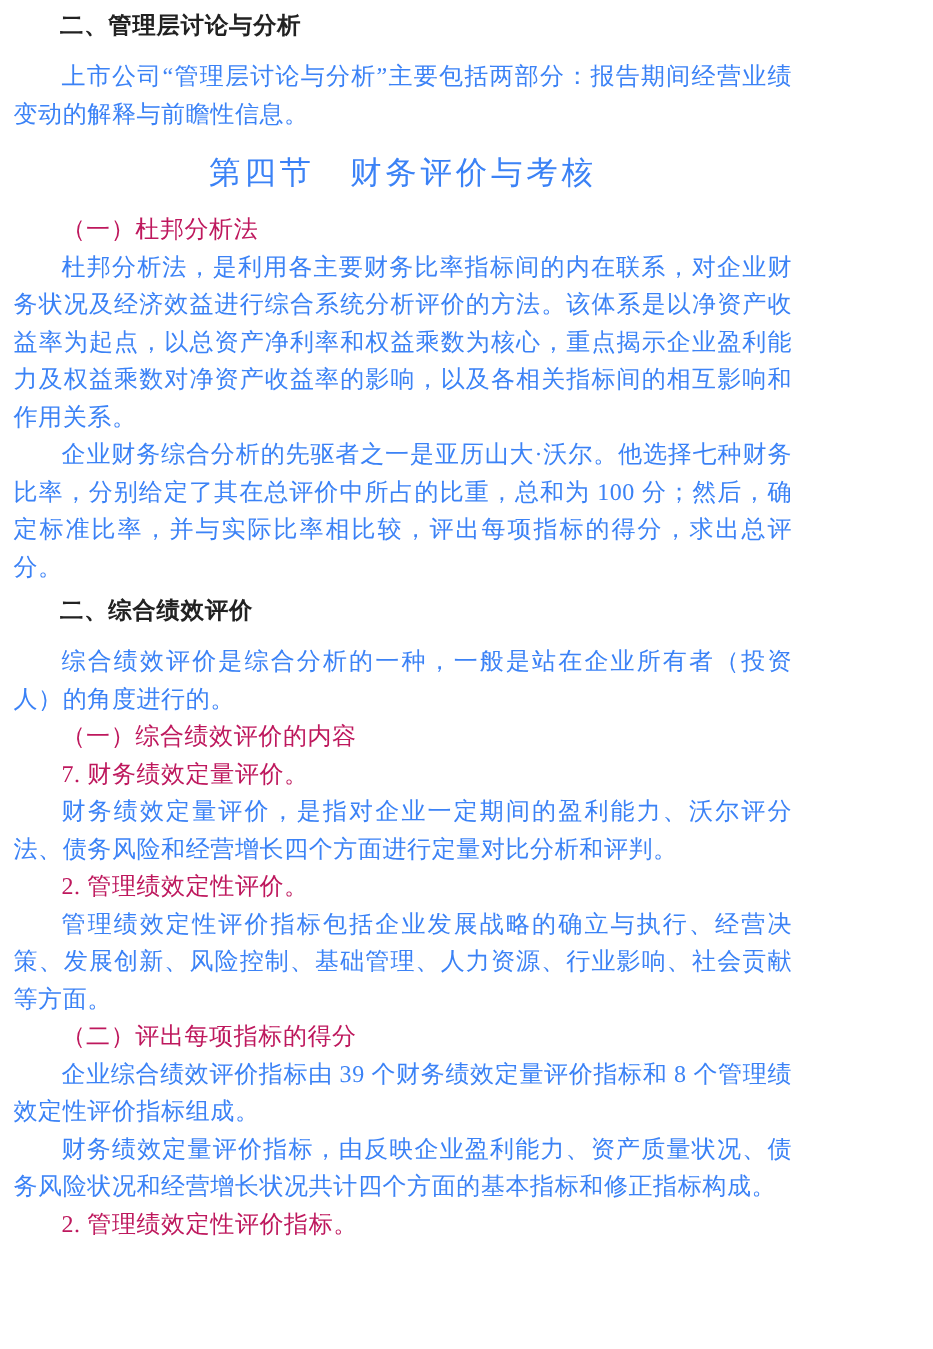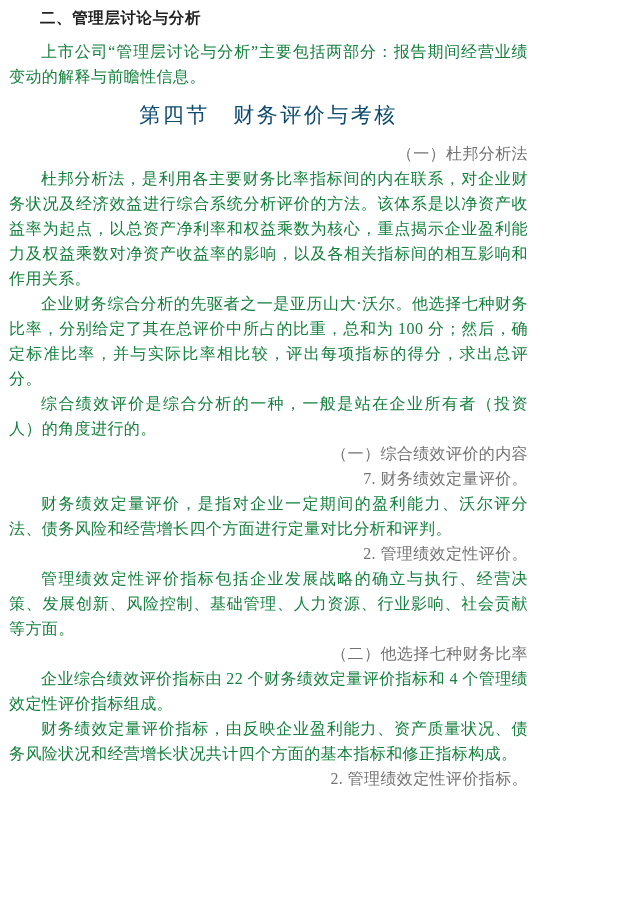--- a/index.html
+++ b/index.html
@@ -28,57 +28,57 @@
     margin: 6px 0 10px 0;
   }
   .h.first { margin-top: 0; }
   
   .title {
     font-family: "Liberation Serif", serif;
     font-weight: 400;
     font-size: 21px;
     line-height: 32px;
     letter-spacing: 2.5px;
-    color: #0c4a6e;
+    color: #3b82f6;
     text-align: center;
     text-indent: 0;
     margin: 10px 0 10px 0;
   }
   
   .p {
     margin: 0;
     text-indent: 2em;
     text-align: justify;
     line-height: 25px;
     letter-spacing: 0.4px;
-    color: #15803d;
+    color: #3b82f6;
   }
   
   .sub {
     margin: 0;
     text-indent: 2em;
     line-height: 25px;
     letter-spacing: 0.4px;
-    color: #737373;
-    text-align: right;
+    color: #be185d;
   }
 </style>
 </head>
 <body>
 
 <div class="page">
   <h3 class="h first">二、管理层讨论与分析</h3>
   <p class="p">上市公司“管理层讨论与分析”主要包括两部分：报告期间经营业绩变动的解释与前瞻性信息。</p>
   <h1 class="title">第四节　财务评价与考核</h1>
   <p class="sub">（一）杜邦分析法</p>
   <p class="p">杜邦分析法，是利用各主要财务比率指标间的内在联系，对企业财务状况及经济效益进行综合系统分析评价的方法。该体系是以净资产收益率为起点，以总资产净利率和权益乘数为核心，重点揭示企业盈利能力及权益乘数对净资产收益率的影响，以及各相关指标间的相互影响和作用关系。</p>
   <p class="p">企业财务综合分析的先驱者之一是亚历山大·沃尔。他选择七种财务比率，分别给定了其在总评价中所占的比重，总和为 100 分；然后，确定标准比率，并与实际比率相比较，评出每项指标的得分，求出总评分。</p>
+  <h3 class="h">二、综合绩效评价</h3>
   <p class="p">综合绩效评价是综合分析的一种，一般是站在企业所有者（投资人）的角度进行的。</p>
   <p class="sub">（一）综合绩效评价的内容</p>
   <p class="sub">7. 财务绩效定量评价。</p>
   <p class="p">财务绩效定量评价，是指对企业一定期间的盈利能力、沃尔评分法、债务风险和经营增长四个方面进行定量对比分析和评判。</p>
   <p class="sub">2. 管理绩效定性评价。</p>
   <p class="p">管理绩效定性评价指标包括企业发展战略的确立与执行、经营决策、发展创新、风险控制、基础管理、人力资源、行业影响、社会贡献等方面。</p>
-  <p class="sub">（二）他选择七种财务比率</p>
-  <p class="p">企业综合绩效评价指标由 22 个财务绩效定量评价指标和 4 个管理绩效定性评价指标组成。</p>
+  <p class="sub">（二）评出每项指标的得分</p>
+  <p class="p">企业综合绩效评价指标由 39 个财务绩效定量评价指标和 8 个管理绩效定性评价指标组成。</p>
   <p class="p">财务绩效定量评价指标，由反映企业盈利能力、资产质量状况、债务风险状况和经营增长状况共计四个方面的基本指标和修正指标构成。</p>
   <p class="sub">2. 管理绩效定性评价指标。</p>
 </div>
 
 </body></html>

